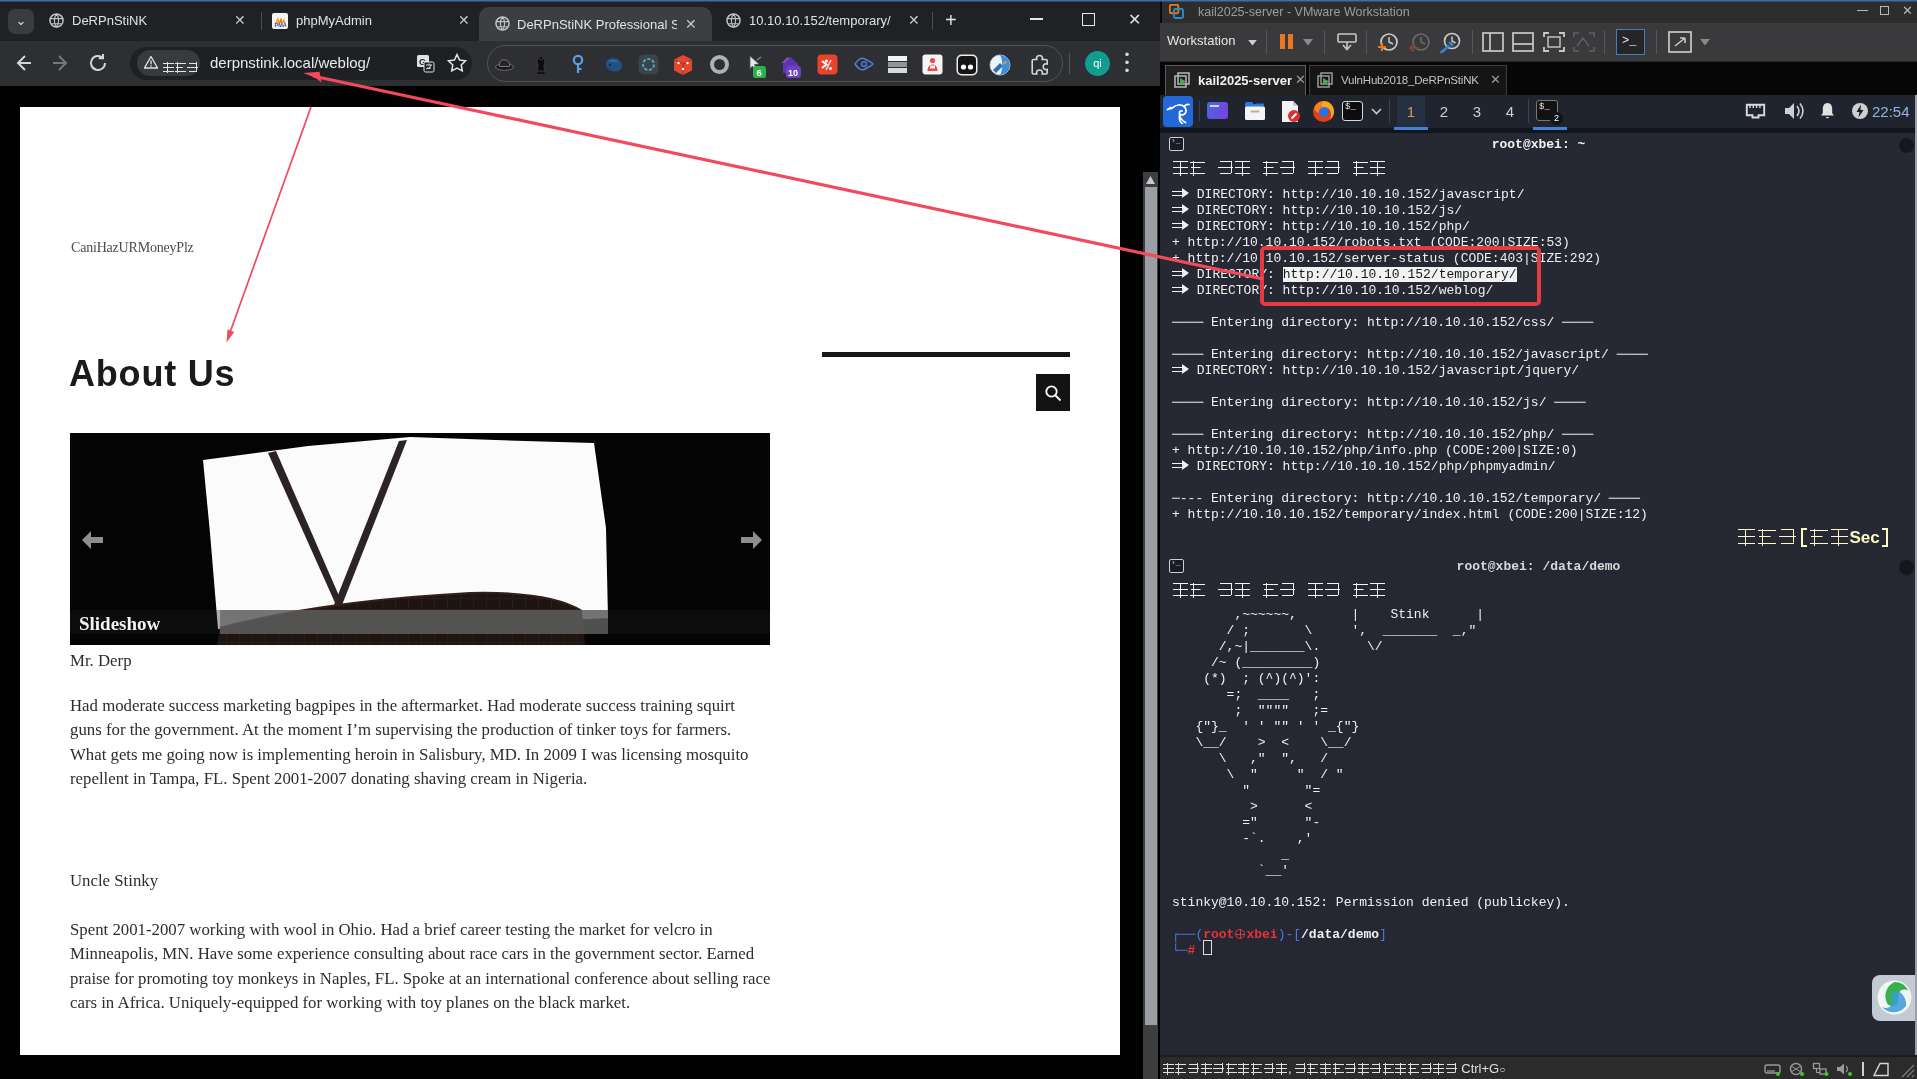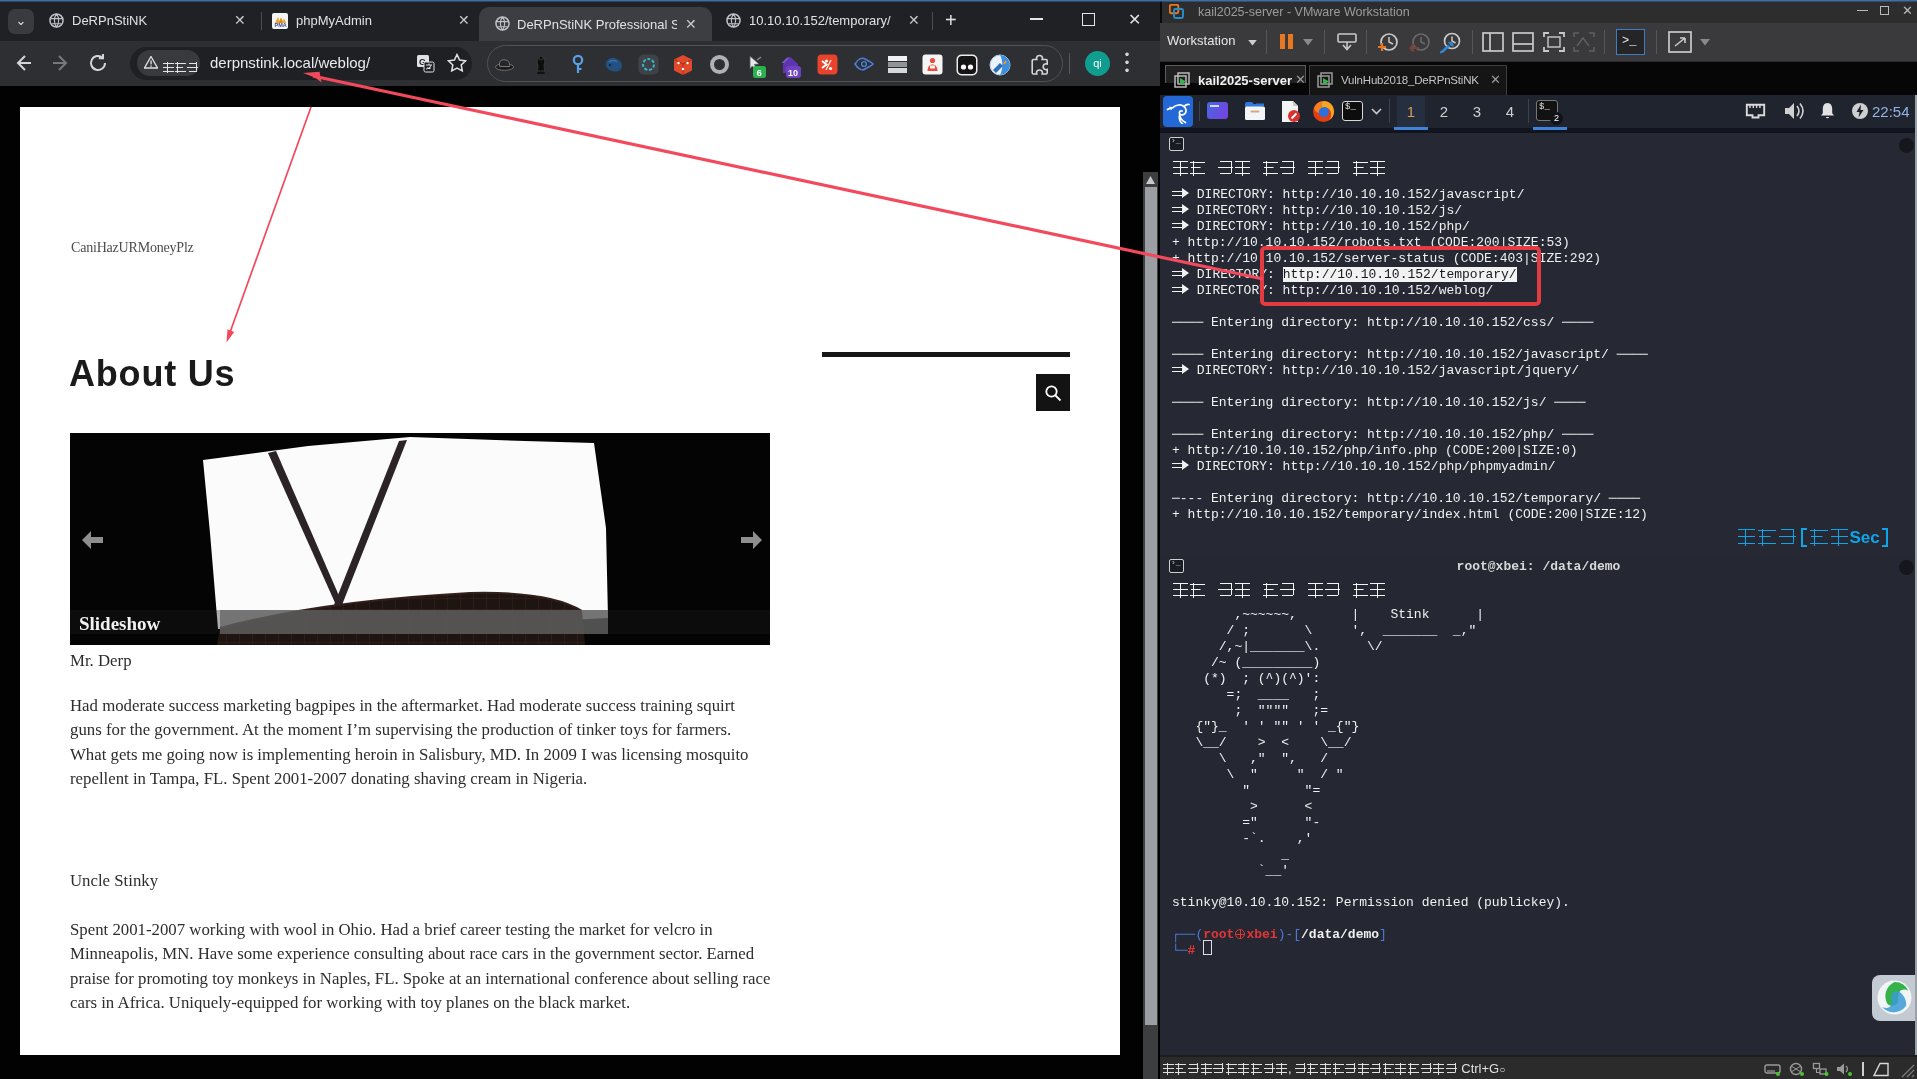--- a/index.html
+++ b/index.html
@@ -351,21 +351,21 @@
       <div class="abs" style="left:496px;top:7px;width:1px;height:24px;background:#565656;"></div>
       <svg class="abs" style="left:508px;top:8px" width="24" height="22" viewBox="0 0 24 22">
           <rect x="1" y="1" width="22" height="20" fill="none" stroke="#c9c9c9" stroke-width="1.7"></rect>
           <path d="M7 15 L17 7 M17 7 h-5 M17 7 v5" fill="none" stroke="#c9c9c9" stroke-width="1.6"></path>
         </svg>
       <svg class="abs" style="left:540px;top:16px" width="10" height="7" viewBox="0 0 10 7">
           <path d="M0 0 H10 L5 6.5 Z" fill="#8a8a8a"></path>
         </svg>
     </div>
     <div id="vtabs">
-      <div class="abs" style="left:5px;top:3px;width:141px;height:18px;background:#212121;border:1px solid #5c5c5c;border-bottom:none;text-align:right;">
+      <div class="abs" style="left:5px;top:3px;width:141px;height:30px;background:#212121;border:1px solid #5c5c5c;border-bottom:none;text-align:right;">
         <svg class="abs" style="left:8px;top:6px" width="18" height="17" viewBox="0 0 18 17">
             <rect x="1" y="4" width="11" height="11" fill="none" stroke="#b9b9b9" stroke-width="1.5"></rect>
             <rect x="4" y="1" width="11" height="11" fill="none" stroke="#b9b9b9" stroke-width="1.5"></rect>
             <path d="M6 6 l6 3.5 -6 3.5 Z" fill="#35b54a"></path>
           </svg>
         <div class="abs" style="left:32px;top:7px;font-size:13px;font-weight:bold;color:#f0f0f0;">kail2025-server</div>
         <div class="abs" style="left:129px;top:6px;color:#9c9c9c;font-size:13px;">✕</div>
       </div>
       <div class="abs" style="left:149px;top:3px;width:198px;height:38px;background:#151515;border:1px solid #3e3e3e;border-bottom:none;">
         <svg class="abs" style="left:7px;top:6px" width="18" height="17" viewBox="0 0 18 17">
@@ -439,20 +439,21 @@
         <svg class="abs" style="left:691px;top:7px" width="18" height="18" viewBox="0 0 18 18">
             <circle cx="9" cy="9" r="8" fill="#cfcfcf"></circle>
             <path d="M10 2.5 L5.5 10 H8.5 L7.5 15.5 L12.5 8 H9.5 Z" fill="#1a1e28"></path>
           </svg>
         <div class="abs" style="left:712px;top:8px;font-size:15px;color:#93b4e3;">22:54</div>
       </div>
       <div class="term" id="term1" style="top:38px;height:422px;">
         <div class="abs" style="left:9px;top:4px;width:15px;height:14px;border:1.5px solid #cfcfcf;border-radius:2px;background:#191c24;">
             <span class="mono" style="position:absolute;left:1px;top:-2px;font-size:8px;color:#cfcfcf;">›_</span>
           </div>
+        <div class="abs mono" style="left:0;top:4px;width:757px;text-align:center;font-size:13px;font-weight:bold;color:#f2f2f2;">root@xbei: ~</div>
         <div class="abs" style="left:739px;top:5px;width:15px;height:15px;border-radius:50%;background:#16171c;"></div>
         <div class="abs" id="t1menu" style="left:12px;top:26px;color:#f4f4f4;"><span class="mg"><span class="cj m"></span><span class="cj m v2"></span></span><span class="mg"><span class="cj m v3"></span><span class="cj m"></span></span><span class="mg"><span class="cj m v2"></span><span class="cj m v3"></span></span><span class="mg"><span class="cj m"></span><span class="cj m v3"></span></span><span class="mg"><span class="cj m v2"></span><span class="cj m"></span></span></div>
         <pre class="tpre" id="t1pre" style="left:12px;top:54px;"><span class="arr"></span> DIRECTORY: http://10.10.10.152/javascript/
 <span class="arr"></span> DIRECTORY: http://10.10.10.152/js/
 <span class="arr"></span> DIRECTORY: http://10.10.10.152/php/
 + http://10.10.10.152/robots.txt (CODE:200|SIZE:53)
 + http://10.10.10.152/server-status (CODE:403|SIZE:292)
 <span class="arr"></span> DIRECTORY: <span class="sel">http://10.10.10.152/temporary/</span>
 <span class="arr"></span> DIRECTORY: http://10.10.10.152/weblog/
 
@@ -463,21 +464,21 @@
 
 ──── Entering directory: http://10.10.10.152/js/ ────
 
 ──── Entering directory: http://10.10.10.152/php/ ────
 + http://10.10.10.152/php/info.php (CODE:200|SIZE:0)
 <span class="arr"></span> DIRECTORY: http://10.10.10.152/php/phpmyadmin/
 
 ─--- Entering directory: http://10.10.10.152/temporary/ ────
 + http://10.10.10.152/temporary/index.html (CODE:200|SIZE:12)</pre>
         <div class="abs" style="left:100px;top:113px;width:281px;height:60px;border:4px solid #e23b41;border-radius:5px;z-index:5;"></div>
-        <div class="abs" id="wmark" style="left:576px;top:395px;color:#0ea5e9;white-space:nowrap;"><span class="cj w"></span><span class="cj w v2"></span><span class="cj w v3"></span><span class="lb"></span><span class="cj w v2"></span><span class="cj w"></span><span style="font-size:17px;font-weight:bold;vertical-align:0px;font-family:'Liberation Sans'">Sec</span><span class="rb"></span></div>
+        <div class="abs" id="wmark" style="left:576px;top:395px;color:#fef9c3;white-space:nowrap;"><span class="cj w"></span><span class="cj w v2"></span><span class="cj w v3"></span><span class="lb"></span><span class="cj w v2"></span><span class="cj w"></span><span style="font-size:17px;font-weight:bold;vertical-align:0px;font-family:'Liberation Sans'">Sec</span><span class="rb"></span></div>
       </div>
       <div class="term" id="term2" style="top:460px;height:500px;background:#252833;">
         <div class="abs" style="left:9px;top:4px;width:15px;height:14px;border:1.5px solid #cfcfcf;border-radius:2px;background:#191c24;">
             <span class="mono" style="position:absolute;left:1px;top:-2px;font-size:8px;color:#cfcfcf;">›_</span>
           </div>
         <div class="abs mono" style="left:0;top:4px;width:757px;text-align:center;font-size:13px;font-weight:bold;color:#d8d8d8;">root@xbei: /data/demo</div>
         <div class="abs" style="left:739px;top:5px;width:15px;height:15px;border-radius:50%;background:#16171c;"></div>
         <div class="abs" id="t2menu" style="left:12px;top:26px;color:#f4f4f4;"><span class="mg"><span class="cj m"></span><span class="cj m v2"></span></span><span class="mg"><span class="cj m v3"></span><span class="cj m"></span></span><span class="mg"><span class="cj m v2"></span><span class="cj m v3"></span></span><span class="mg"><span class="cj m"></span><span class="cj m v3"></span></span><span class="mg"><span class="cj m v2"></span><span class="cj m"></span></span></div>
         <pre class="tpre" id="t2pre" style="left:12px;top:52px;">        ,~~~~~~,       |    Stink      |
        / ;       \     ',  _______  _,"

